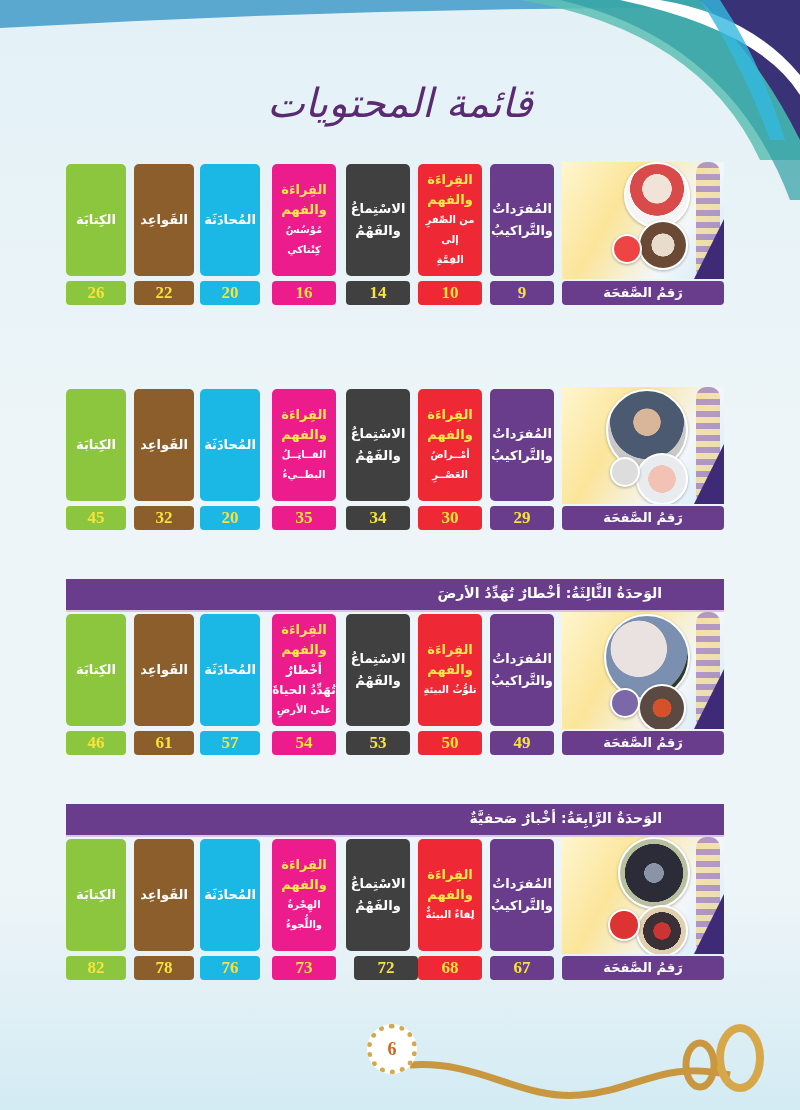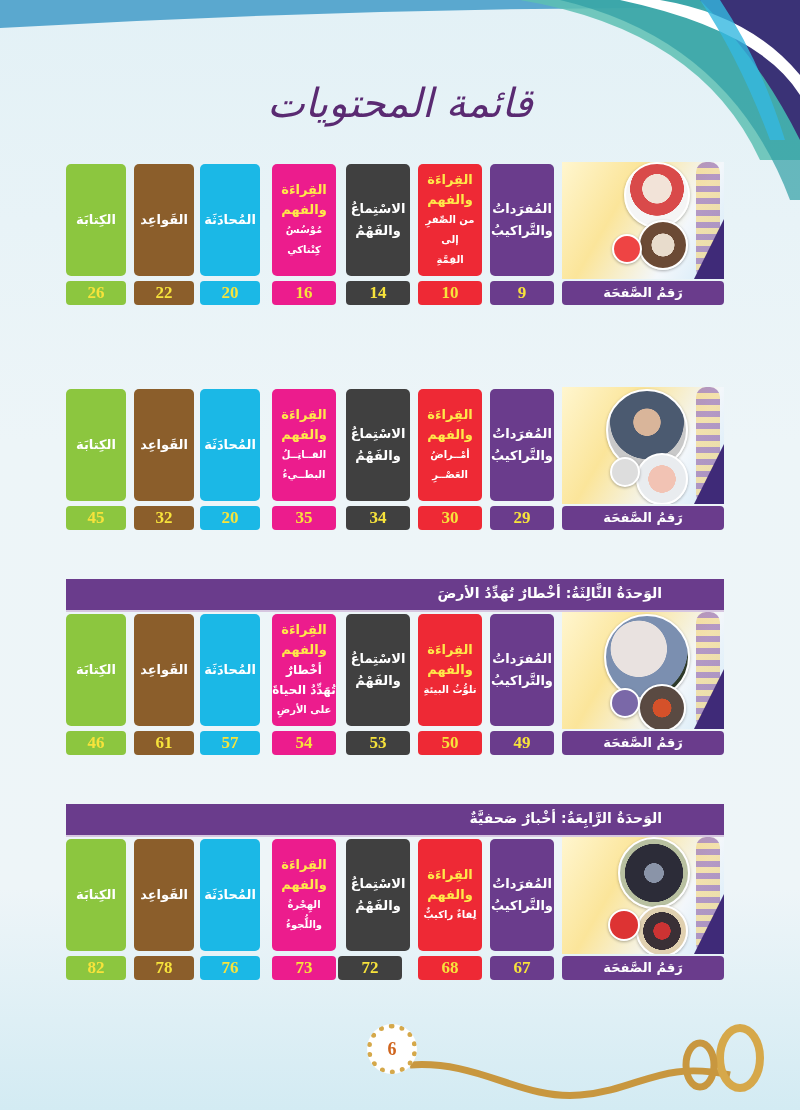--- a/index.html
+++ b/index.html
@@ -212,38 +212,38 @@
     <div class="s">الهِجْرةُ</div>
     <div class="s">واللُّجوءُ</div>
   </div>
   <div class="box c-green" style="left:280px;width:64px">
     <div class="t">الاسْتِماعُ</div>
     <div class="t">والفَهْمُ</div>
   </div>
   <div class="box c-red" style="left:352px;width:64px">
     <div class="y">القِراءَة</div>
     <div class="y">والفهم</div>
-    <div class="s">لِقاءٌ راكيبٌّ</div>
+    <div class="s">لِقاءٌ البيئةٌّ</div>
   </div>
   <div class="box c-purple" style="left:424px;width:64px">
     <div class="t">المُفرَداتُ</div>
     <div class="t">والتَّراكيبُ</div>
   </div>
   <div class="img">
     <div class="photo" style="left:56px;top:0;width:68px;height:68px;background:radial-gradient(circle at 50% 50%,#8a94a8 0 20%,#2c2c38 21% 60%,#b8c0a0 61%);"></div>
     <div class="photo" style="left:74px;top:68px;width:48px;height:48px;background:radial-gradient(circle,#c33 0 25%,#3a3036 26% 55%,#e0d0b0 56%);"></div>
     <div class="photo" style="left:46px;top:72px;width:28px;height:28px;background:#d33;"></div>
     <div class="orn"></div>
       <div class="wedge"></div>
   </div>
   <div class="num c-write" style="left:0;width:60px">82</div>
   <div class="num c-gram" style="left:68px;width:60px">78</div>
   <div class="num c-talk" style="left:134px;width:60px">76</div>
   <div class="num c-pink" style="left:206px;width:64px">73</div>
-  <div class="num c-green" style="left:272px;width:64px">72</div>
+  <div class="num c-green" style="left:288px;width:64px">72</div>
   <div class="num c-red" style="left:352px;width:64px">68</div>
   <div class="num c-purple" style="left:424px;width:64px">67</div>
   <div class="pn-label">رَقمُ الصَّفحَة</div>
 </div>
 
 <svg class="ribbon" viewBox="0 0 400 80">
   <path d="M10,45 C80,40 120,80 180,75 C240,70 260,40 330,55" stroke="#c8973f" stroke-width="7" fill="none"></path>
   <ellipse cx="340" cy="38" rx="20" ry="30" stroke="#d6a84a" stroke-width="8" fill="none"></ellipse>
   <ellipse cx="300" cy="45" rx="14" ry="22" stroke="#c8973f" stroke-width="7" fill="none"></ellipse>
 </svg>

